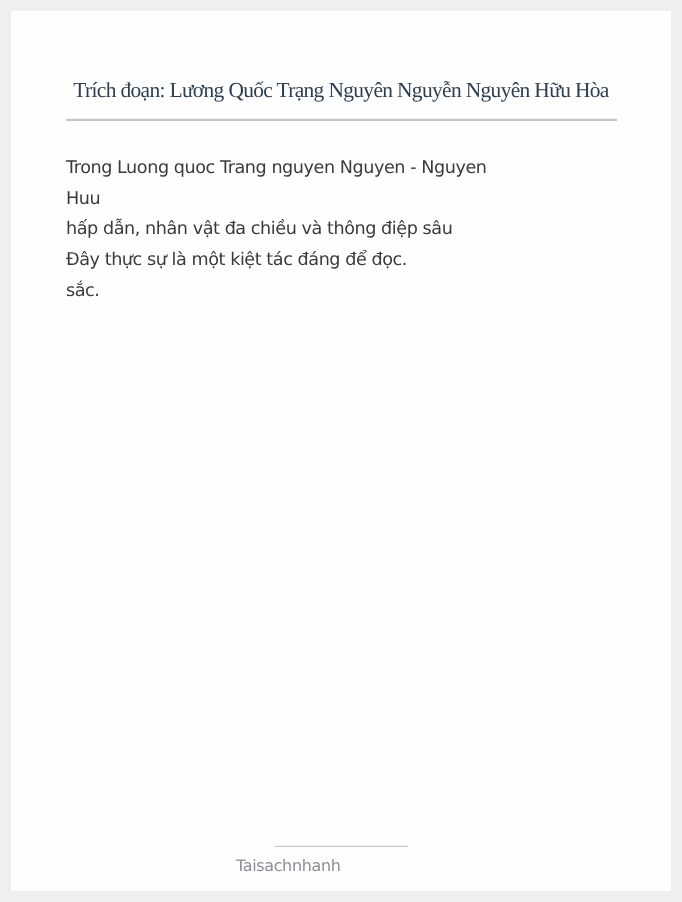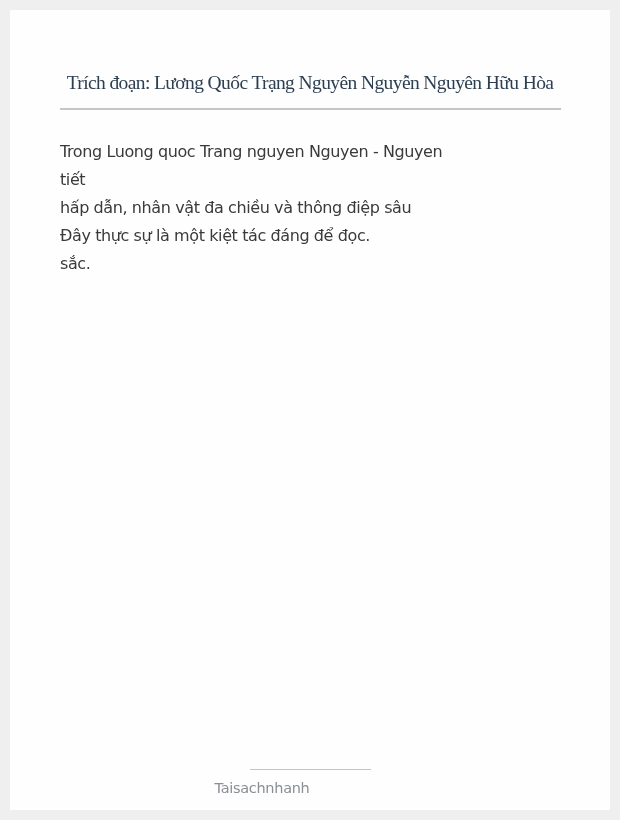--- a/index.html
+++ b/index.html
@@ -76,21 +76,21 @@
   </style>
 </head>
 <body>
 
 <div class="page">
   <div class="title">Trích đoạn: Lương Quốc Trạng Nguyên Nguyễn Nguyên Hữu Hòa</div>
   <div class="title-rule"></div>
 
   <div class="body-text">
     <span class="line">Trong Luong quoc Trang nguyen Nguyen - Nguyen</span>
-    <span class="line">tiết</span>
+    <span class="line">Huu</span>
     <span class="line">hấp dẫn, nhân vật đa chiều và thông điệp sâu</span>
     <span class="line">Đây thực sự là một kiệt tác đáng để đọc.</span>
     <span class="line">sắc.</span>
   </div>
 
   <div class="footer-rule"></div>
   <div class="footer-text">Taisachnhanh</div>
 </div>
 
 </body></html>

